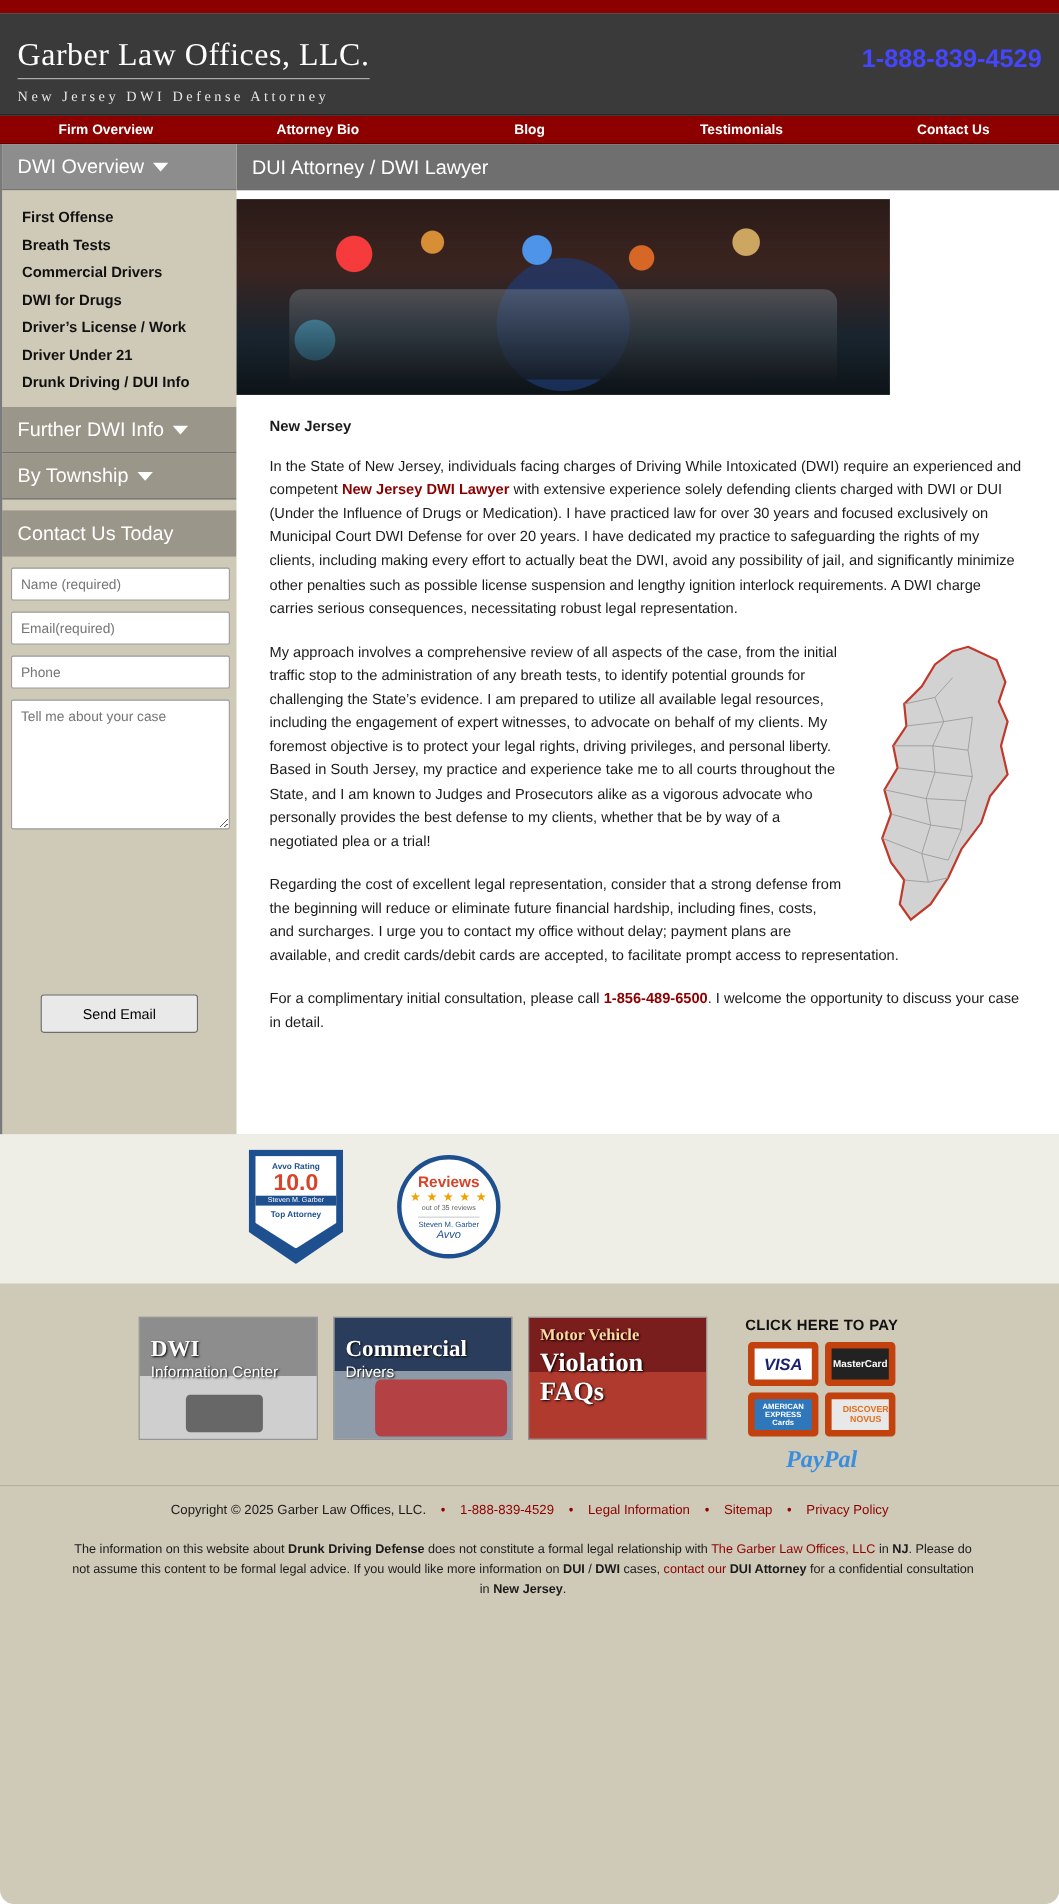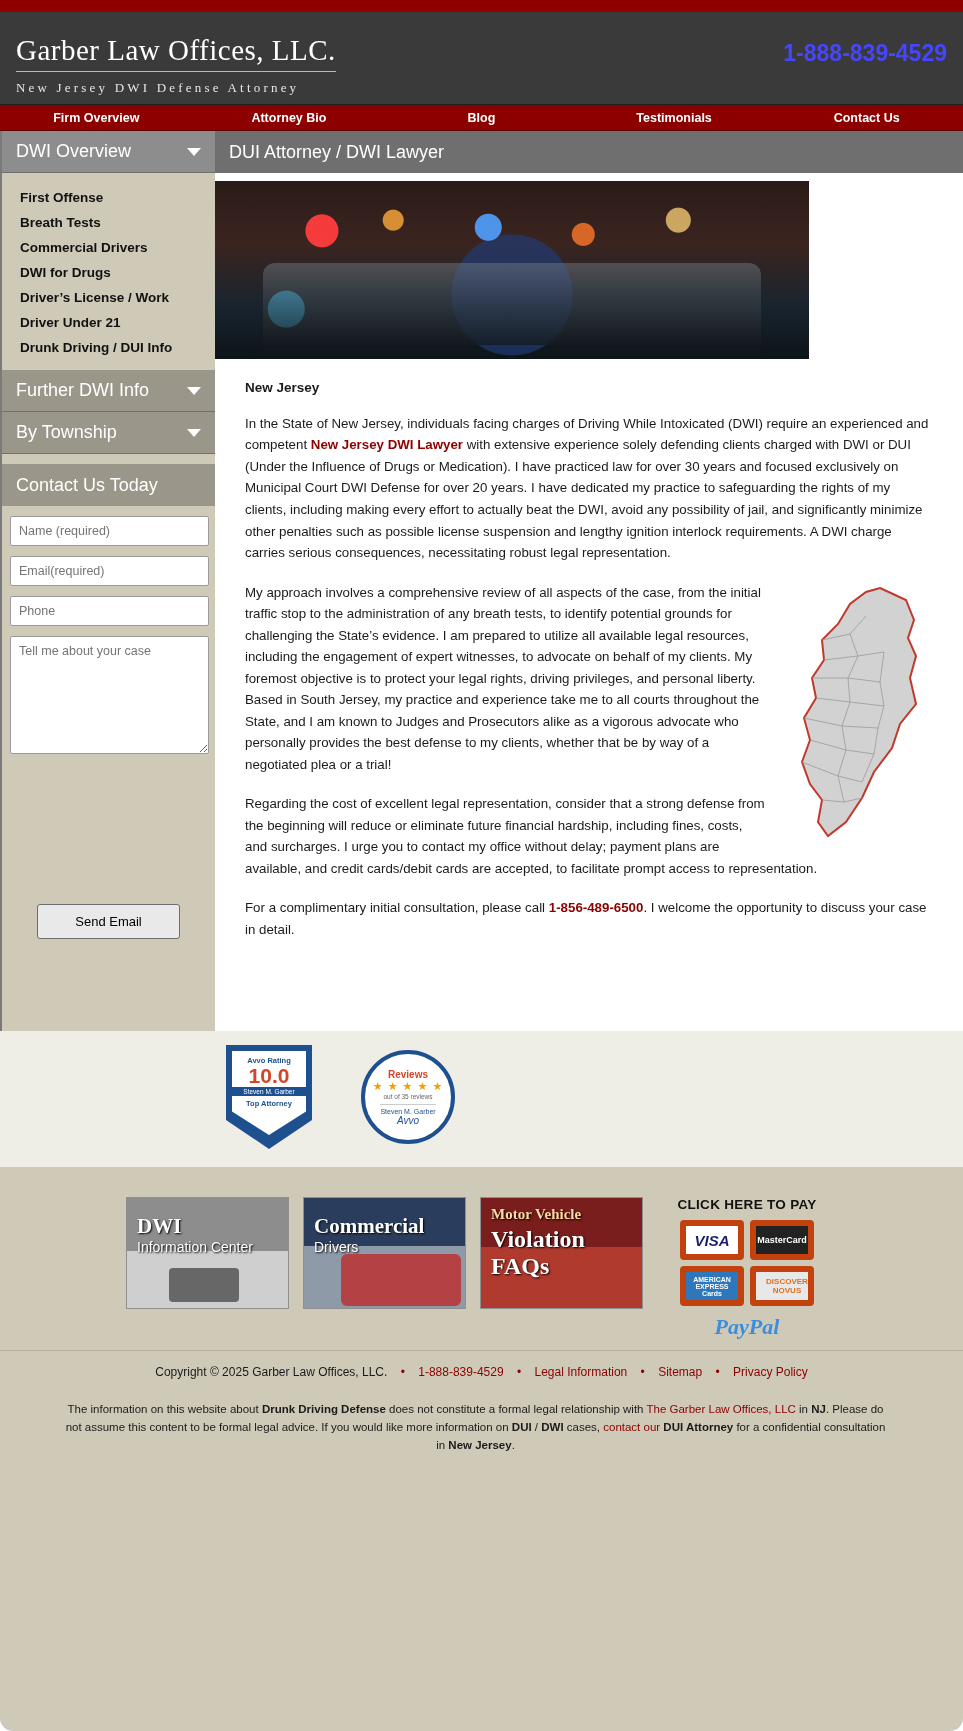--- a/index.html
+++ b/index.html
@@ -89,21 +89,21 @@
     flex: 0 0 215px;
     border-left: 2px solid #7a7a7a;
     min-height: 900px;
   }
   .side-head {
     height: 42px;
     background: #8d8d8d;
     color: #ffffff;
     display: flex;
     align-items: center;
-    justify-content: space-between;
+    justify-content: flex-start;
     padding: 0 14px;
     font-size: 18px;
     font-family: "Liberation Sans", sans-serif;
     border-bottom: 1px solid #6f6f6f;
   }
   .side-head.alt { background: #9a968a; }
   .caret {
     width: 0; height: 0;
     border-left: 7px solid transparent;
     border-right: 7px solid transparent;
@@ -256,21 +256,21 @@
     width: 110px; height: 112px;
     position: relative;
     display: flex; align-items: center; justify-content: center;
   }
   .circ {
     width: 94px; height: 94px; border-radius: 50%;
     border: 4px solid #1e4f8f; background: #fff;
     display: flex; flex-direction: column; align-items: center; justify-content: center;
     z-index: 2;
   }
-  .circ .rev { font-size: 10px; color: #d4452a; font-weight: bold; }
+  .circ .rev { font-size: 14px; color: #d4452a; font-weight: bold; }
   .circ .stars { color: #f0a202; font-size: 11px; letter-spacing: 1px; }
   .circ .out { font-size: 6.5px; color: #666; }
   .circ .nm { font-size: 7px; color: #1e4f8f; margin-top: 4px; border-top: 1px solid #ccc; padding-top: 3px; }
   .circ .avvo { font-family: Liberation Sans, sans-serif; font-size: 10px; color: #1e4f8f; font-style: italic; }
   
   .lower {
     background: #cfc9b8;
     padding: 30px 0 10px 0;
     display: flex;
     justify-content: center;

